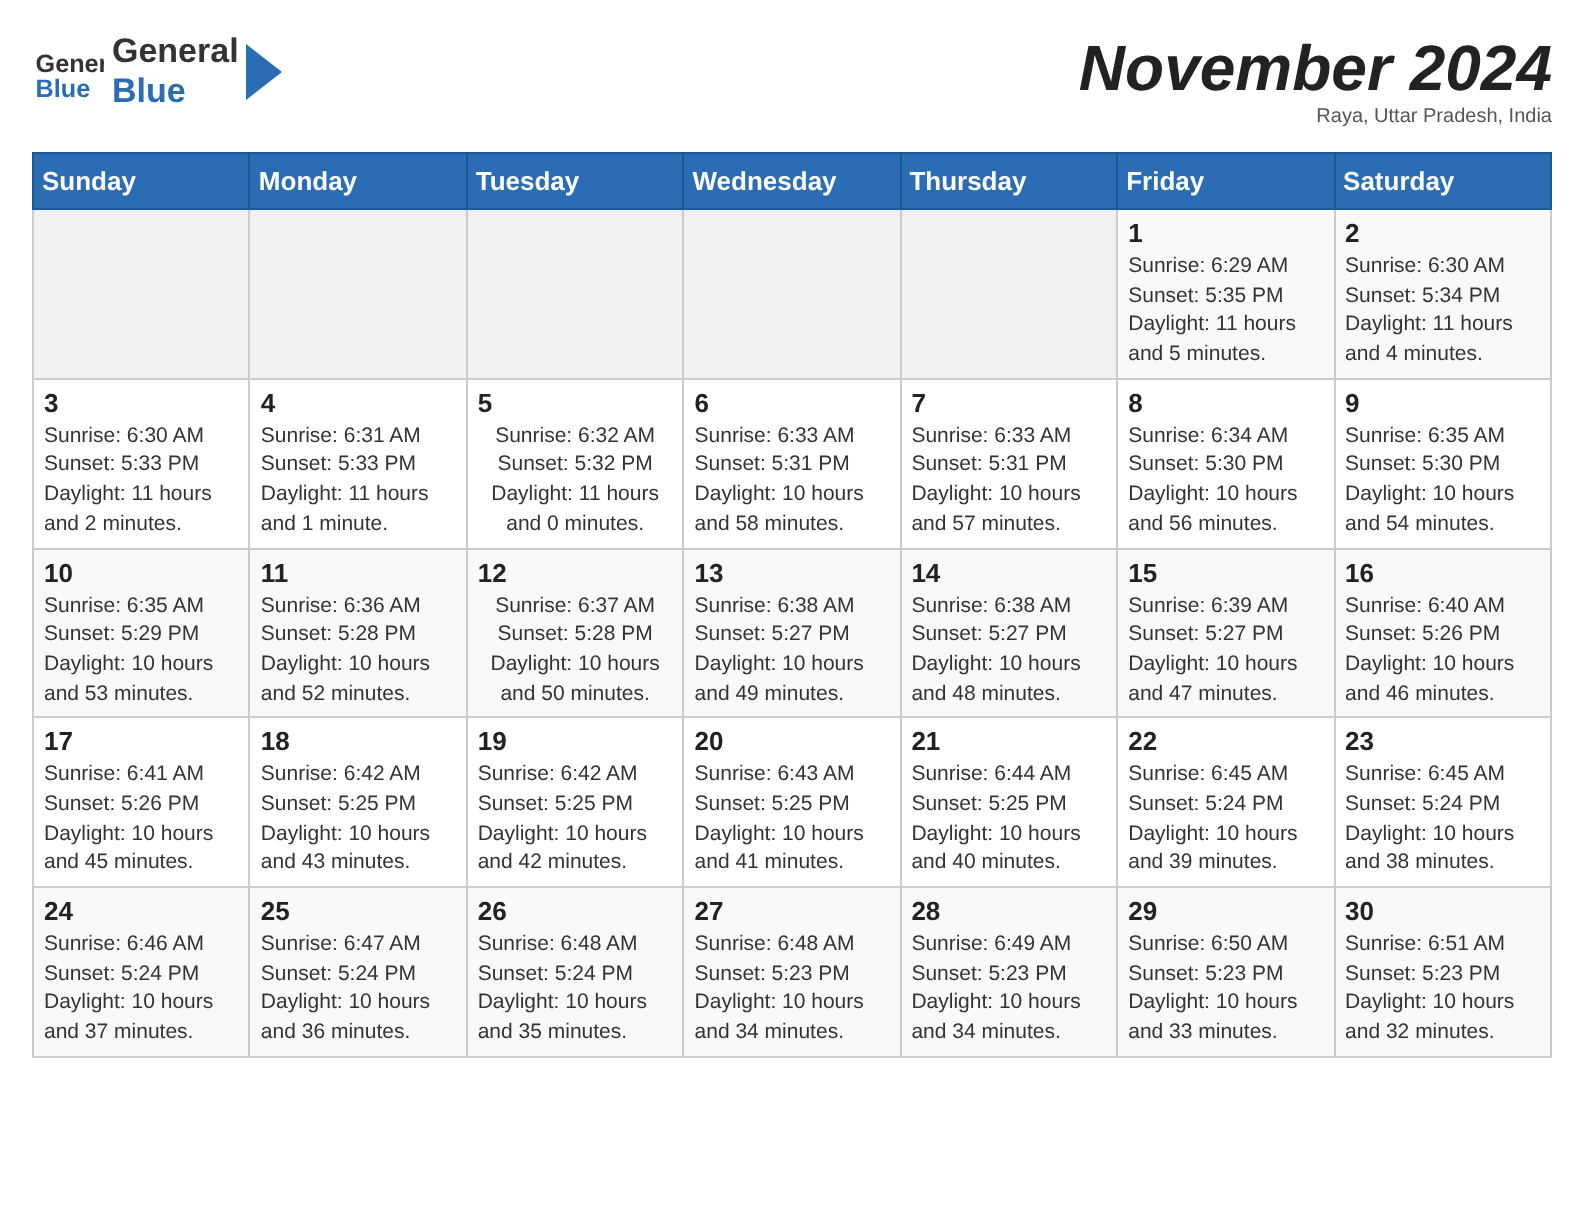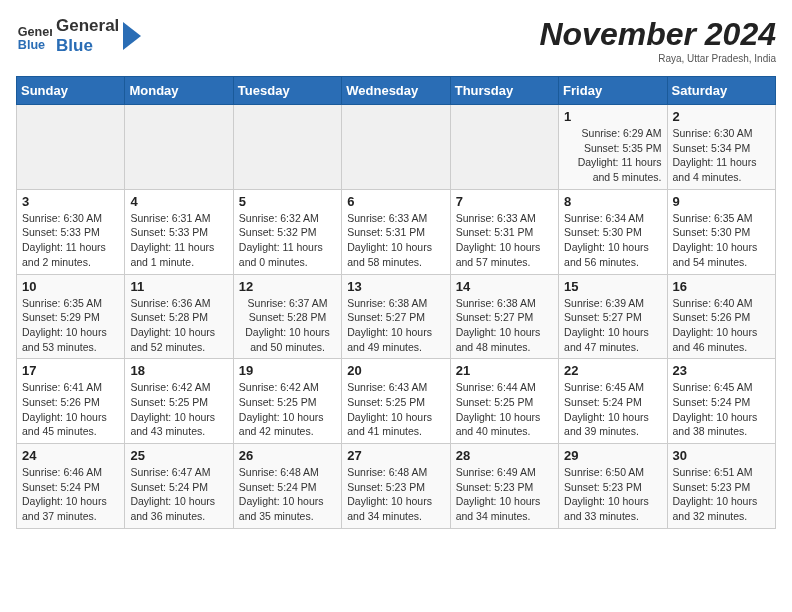--- a/index.html
+++ b/index.html
@@ -116,21 +116,21 @@
   </thead>
   <tbody id="calendar-body">
   <tr>
         <td class="empty"></td>
         <td class="empty"></td>
         <td class="empty"></td>
         <td class="empty"></td>
         <td class="empty"></td>
         <td>
           <div class="day-num">1</div>
-          <div class="day-info" style="white-space: pre-line; text-align: right;">Sunrise: 6:29 AM
+          <div class="day-info" style="white-space: pre-line;">Sunrise: 6:29 AM
 Sunset: 5:35 PM
 Daylight: 11 hours and 5 minutes.</div>
         </td>
         <td>
           <div class="day-num">2</div>
           <div class="day-info" style="white-space: pre-line;">Sunrise: 6:30 AM
 Sunset: 5:34 PM
 Daylight: 11 hours and 4 minutes.</div>
         </td>
       </tr>
@@ -142,21 +142,21 @@
 Daylight: 11 hours and 2 minutes.</div>
         </td>
         <td>
           <div class="day-num">4</div>
           <div class="day-info" style="white-space: pre-line;">Sunrise: 6:31 AM
 Sunset: 5:33 PM
 Daylight: 11 hours and 1 minute.</div>
         </td>
         <td>
           <div class="day-num">5</div>
-          <div class="day-info" style="white-space: pre-line;">Sunrise: 6:32 AM
+          <div class="day-info" style="white-space: pre-line; text-align: center;">Sunrise: 6:32 AM
 Sunset: 5:32 PM
 Daylight: 11 hours and 0 minutes.</div>
         </td>
         <td>
           <div class="day-num">6</div>
           <div class="day-info" style="white-space: pre-line;">Sunrise: 6:33 AM
 Sunset: 5:31 PM
 Daylight: 10 hours and 58 minutes.</div>
         </td>
         <td>

